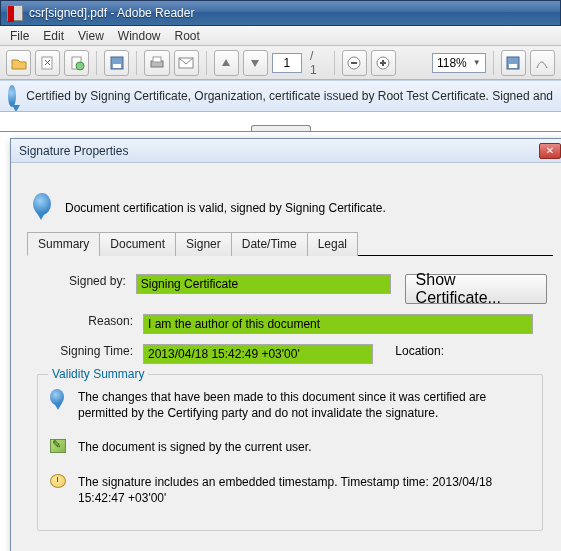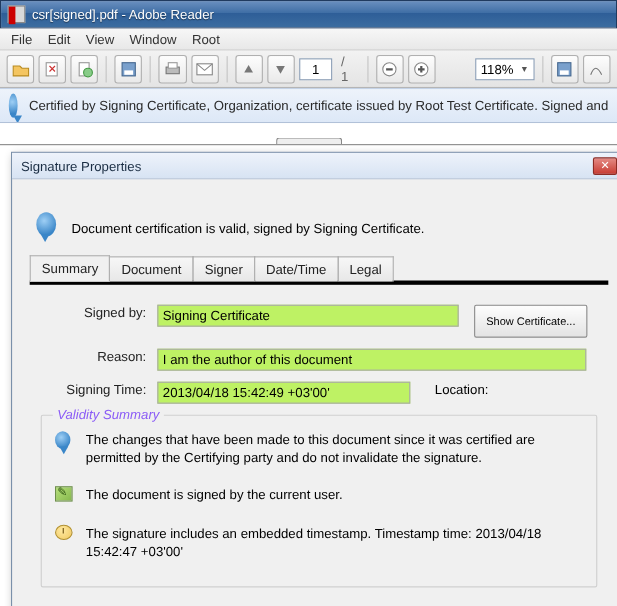--- a/index.html
+++ b/index.html
@@ -28,36 +28,36 @@
   .doc-area { height:20px; background:#fff; border-bottom:1px solid #888; display:flex; justify-content:center; align-items:flex-end;}
   .doc-area .handle { width:60px; height:6px; border:1px solid #888; border-bottom:none; border-radius:3px 3px 0 0; background:#eee;}
   
   .dialog { position:absolute; left:10px; top:138px; width:560px; background:#f0f0f0; border:1px solid #7a90aa; box-shadow:2px 3px 8px rgba(0,0,0,.3); }
   .dlg-title { height:24px; background:linear-gradient(#eef3fb,#d7e3f3); border-bottom:1px solid #b8c6da; display:flex; align-items:center; padding:0 8px; color:#1b2e44; font-size:12px; }
   .dlg-close { margin-left:auto; width:22px; height:16px; background:linear-gradient(#e48a84,#c83c33); border:1px solid #8c2b24; border-radius:2px; color:#fff; display:flex; align-items:center; justify-content:center; font-size:10px; }
   .dlg-body { padding:12px 16px 20px 16px; }
   .dlg-head { display:flex; align-items:flex-end; gap:14px; margin:18px 0 16px 6px;}
   .dlg-head .msg { font-size:12px; }
   
-  .tabs { display:flex; gap:0; border-bottom:4px solid #000000;align-items:flex-end; }
+  .tabs { display:flex; gap:0; border-bottom:1px solid #000000; }
   .tab { padding:4px 10px; background:linear-gradient(#f7f7f7,#e7e7e7); border:1px solid #b0b0b0; border-bottom:none; margin-right:-1px; position:relative; top:1px; font-size:12px; color:#222; cursor:pointer;}
   .tab.active { background:#f0f0f0; border-bottom:1px solid #f0f0f0; }
   .tab-panel { background:#f0f0f0; padding:18px 6px 10px 6px;}
   .row { display:flex; margin-bottom:10px; }
   .lbl { width:110px; text-align:right; padding-right:10px; color:#222;}
-  .field { height:20px; border:1px solid #a9a9a9; background:#bef264; padding:2px 4px; font-size:12px; display:flex; align-items:center;}
+  .field { height:20px; border:1px solid #a9a9a9; background:#84cc16; padding:2px 4px; font-size:12px; display:flex; align-items:center;}
   .f-signed { width:274px; }
   .f-reason { width:390px; }
   .f-time { width:230px; }
   .f-loc { width:100px; }
   .loc-lbl { width:79px; text-align:right; padding-right:8px;}
-  .btn { height:30px; border:1px solid #8a8a8a; background:linear-gradient(#fdfdfd,#e3e3e3); border-radius:2px; padding:14px 10px; font-size:10px; display:flex; align-items:center; cursor:pointer; margin-left:14px;}
+  .btn { height:30px; border:1px solid #8a8a8a; background:linear-gradient(#fdfdfd,#e3e3e3); border-radius:2px; padding:14px 10px; font-size:16px; display:flex; align-items:center; cursor:pointer; margin-left:14px;}
   
   .group { border:1px solid #cfcfcf; border-radius:2px; margin:10px 4px 0 4px; padding:14px 12px 6px 12px; position:relative;}
-  .group-title { position:absolute; top:-8px; left:10px; background:#f0f0f0; padding:0 4px; color:#8b5cf6;font-style:italic;}
+  .group-title { position:absolute; top:-8px; left:10px; background:#f0f0f0; padding:0 4px; color:#0369a1;}
   .vs-item { display:flex; gap:12px; margin-bottom:18px; align-items:flex-start;}
   .vs-item .txt { line-height:1.35; }
   .icon16 { width:16px; height:16px; flex:0 0 16px; }
   .i-pencil { width:14px; height:14px; border:1px solid #6d8f4a; background:linear-gradient(135deg,#b6e07a,#86b84d); transform:rotate(0deg); position:relative;}
   .i-pencil::after{content:"✎"; position:absolute; left:1px; top:-2px; font-size:11px; color:#2c5210;}
   .i-clock { width:14px; height:14px; border:1px solid #b19030; border-radius:50%; background:radial-gradient(circle at 40% 35%,#ffe9a0,#f0c860); position:relative;}
   .i-clock::after{content:""; position:absolute; left:6px; top:2px; width:1px; height:5px; background:#6b4f10; transform-origin:bottom; }
   svg { display:block; }
 </style>
 </head>

